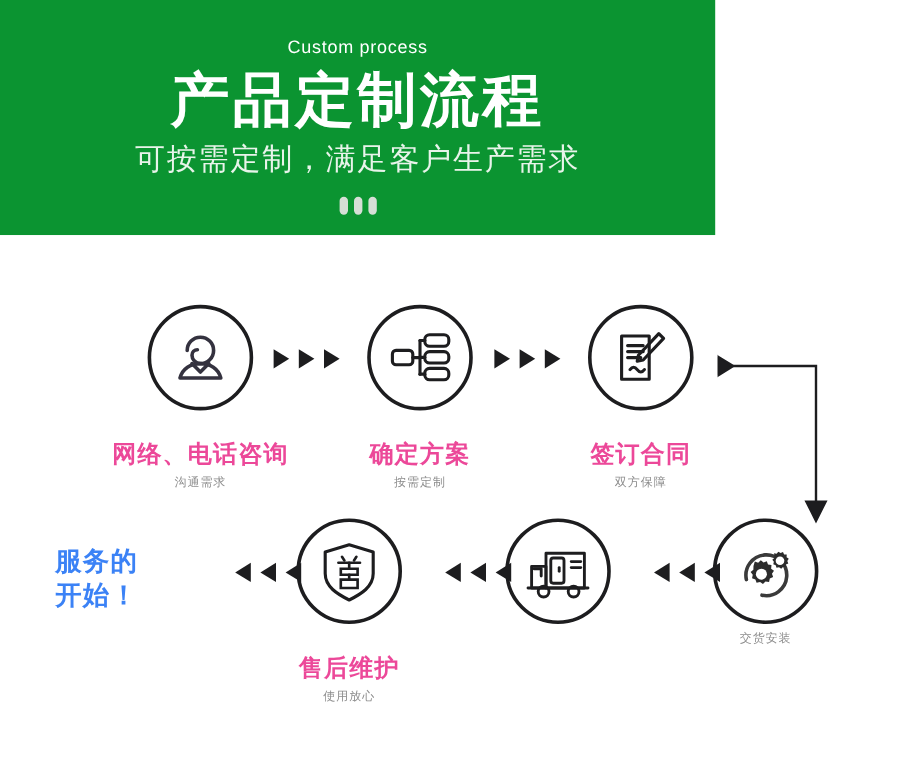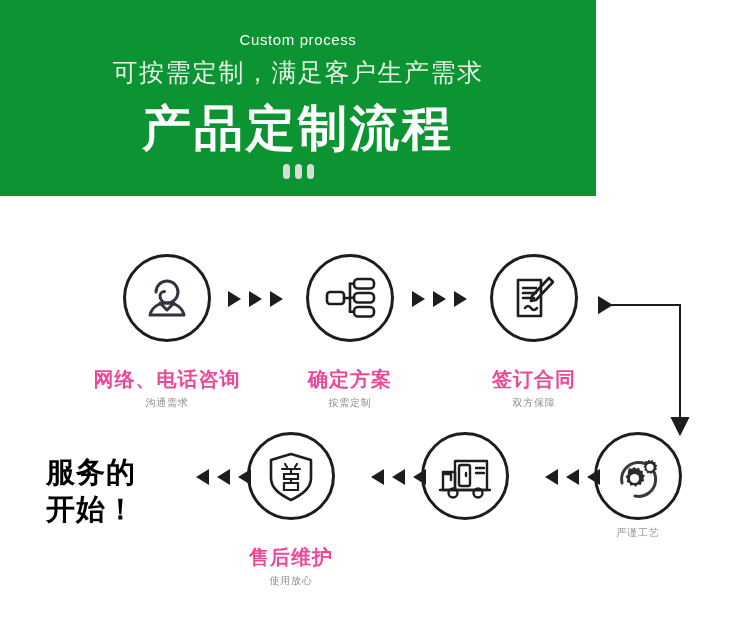--- a/index.html
+++ b/index.html
@@ -156,38 +156,38 @@
     top: 96px;
     width: 100px;
     height: 146px;
   }
 
   
   #service-start {
     position: absolute;
     left: 46px;
     top: 258px;
-    color: #000000;
-    font-size: 29px;
+    color: #3b82f6;
+    font-size: 22px;
     font-weight: bold;
     line-height: 1.28;
     letter-spacing: 1px;
     white-space: nowrap;
   }
   #service-start .line2 { display: block; }
 
   svg { display: block; }
 </style>
 </head>
 <body>
 
 <div id="header-banner">
   <div id="header-eyebrow">Custom process</div>
+  <div id="header-title">产品定制流程</div>
   <div id="header-tagline">可按需定制，满足客户生产需求</div>
-  <div id="header-title">产品定制流程</div>
   <div id="header-dots">
     <span class="dot"></span>
     <span class="dot"></span>
     <span class="dot"></span>
   </div>
 </div>
 
 <div id="flow-area">
 
   <div id="service-start">
@@ -283,21 +283,21 @@
             <path d="M20 21 l2.8 .9 l2.2 -2 l2.3 1.9 l2.7 -1.1 l1 2.8 l2.9 .4 l-.3 3 l2.4 1.8 l-1.7 2.4 l1 2.8 l-2.8 1.1 l-.6 2.9 l-3 -.3 l-2.1 2.1 l-2.4 -1.8 l-2.9 .8 l-1 -2.8 l-2.8 -1 l.6 -2.9 l-1.8 -2.4 l2.3 -1.9 l.1 -3 z"></path>
           </g>
           <circle cx="25.5" cy="31.5" r="4.6" fill="#ffffff"></circle>
           <g fill="#2b2b2b">
             <path d="M36 14 l2.2 .4 l1.4 -1.7 l1.9 1.2 l2 -.9 l.9 2 l2.2 .1 l-.1 2.2 l1.8 1.3 l-1.2 1.9 l.8 2 l-2 .9 l-.2 2.2 l-2.2 -.2 l-1.5 1.6 l-1.8 -1.3 l-2.1 .5 l-.7 -2.1 l-2 -.8 l.5 -2.1 l-1.3 -1.7 l1.7 -1.4 l.1 -2.2 z"></path>
           </g>
           <circle cx="41" cy="20.3" r="3.6" fill="#ffffff"></circle>
         </svg>
       </span>
     </div>
-    <div class="step-sub">严谨工艺</div>
+    <div class="step-sub">交货安装</div>
   </div>
 
   <div class="arrow-group" id="arrows-prod-deliver">
     <span class="tri-left"></span>
     <span class="tri-left"></span>
     <span class="tri-left"></span>
   </div>
 
   <div class="step" id="step-delivery">
     <div class="step-circle">

